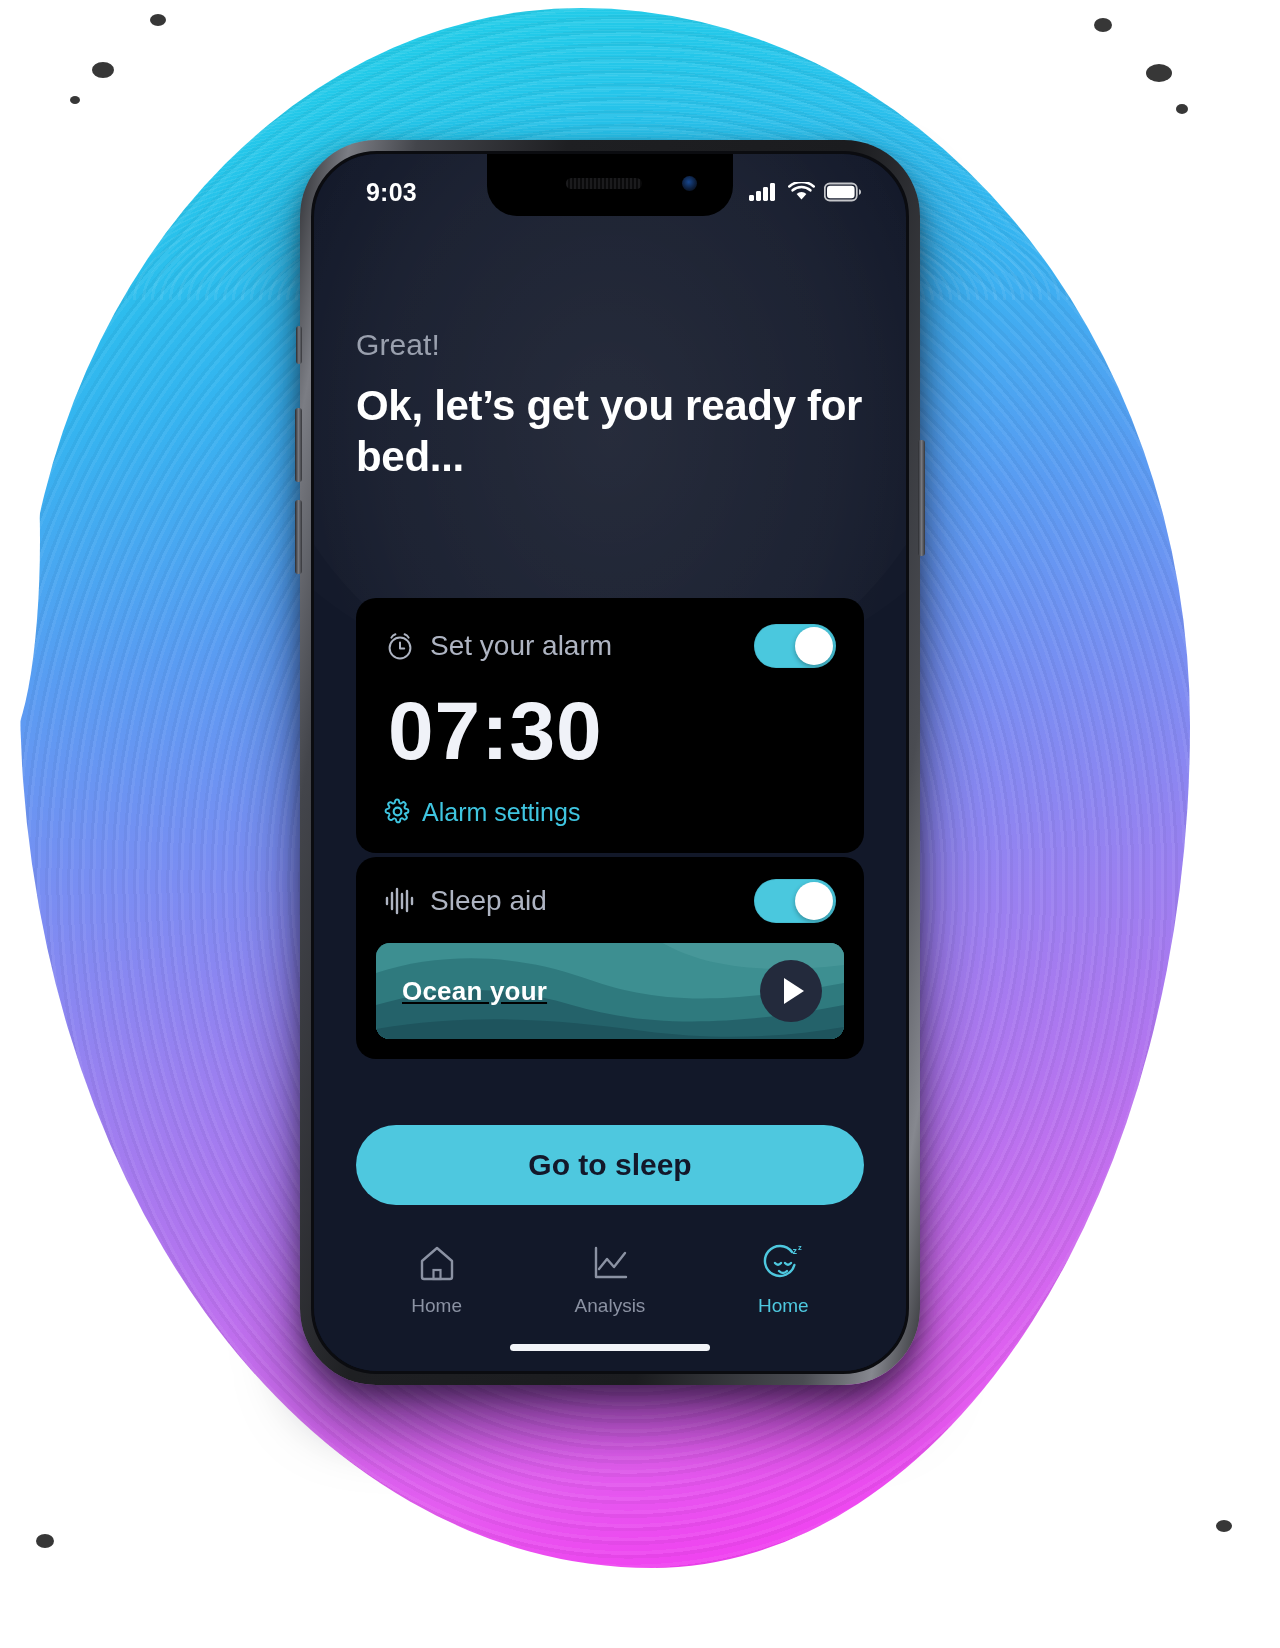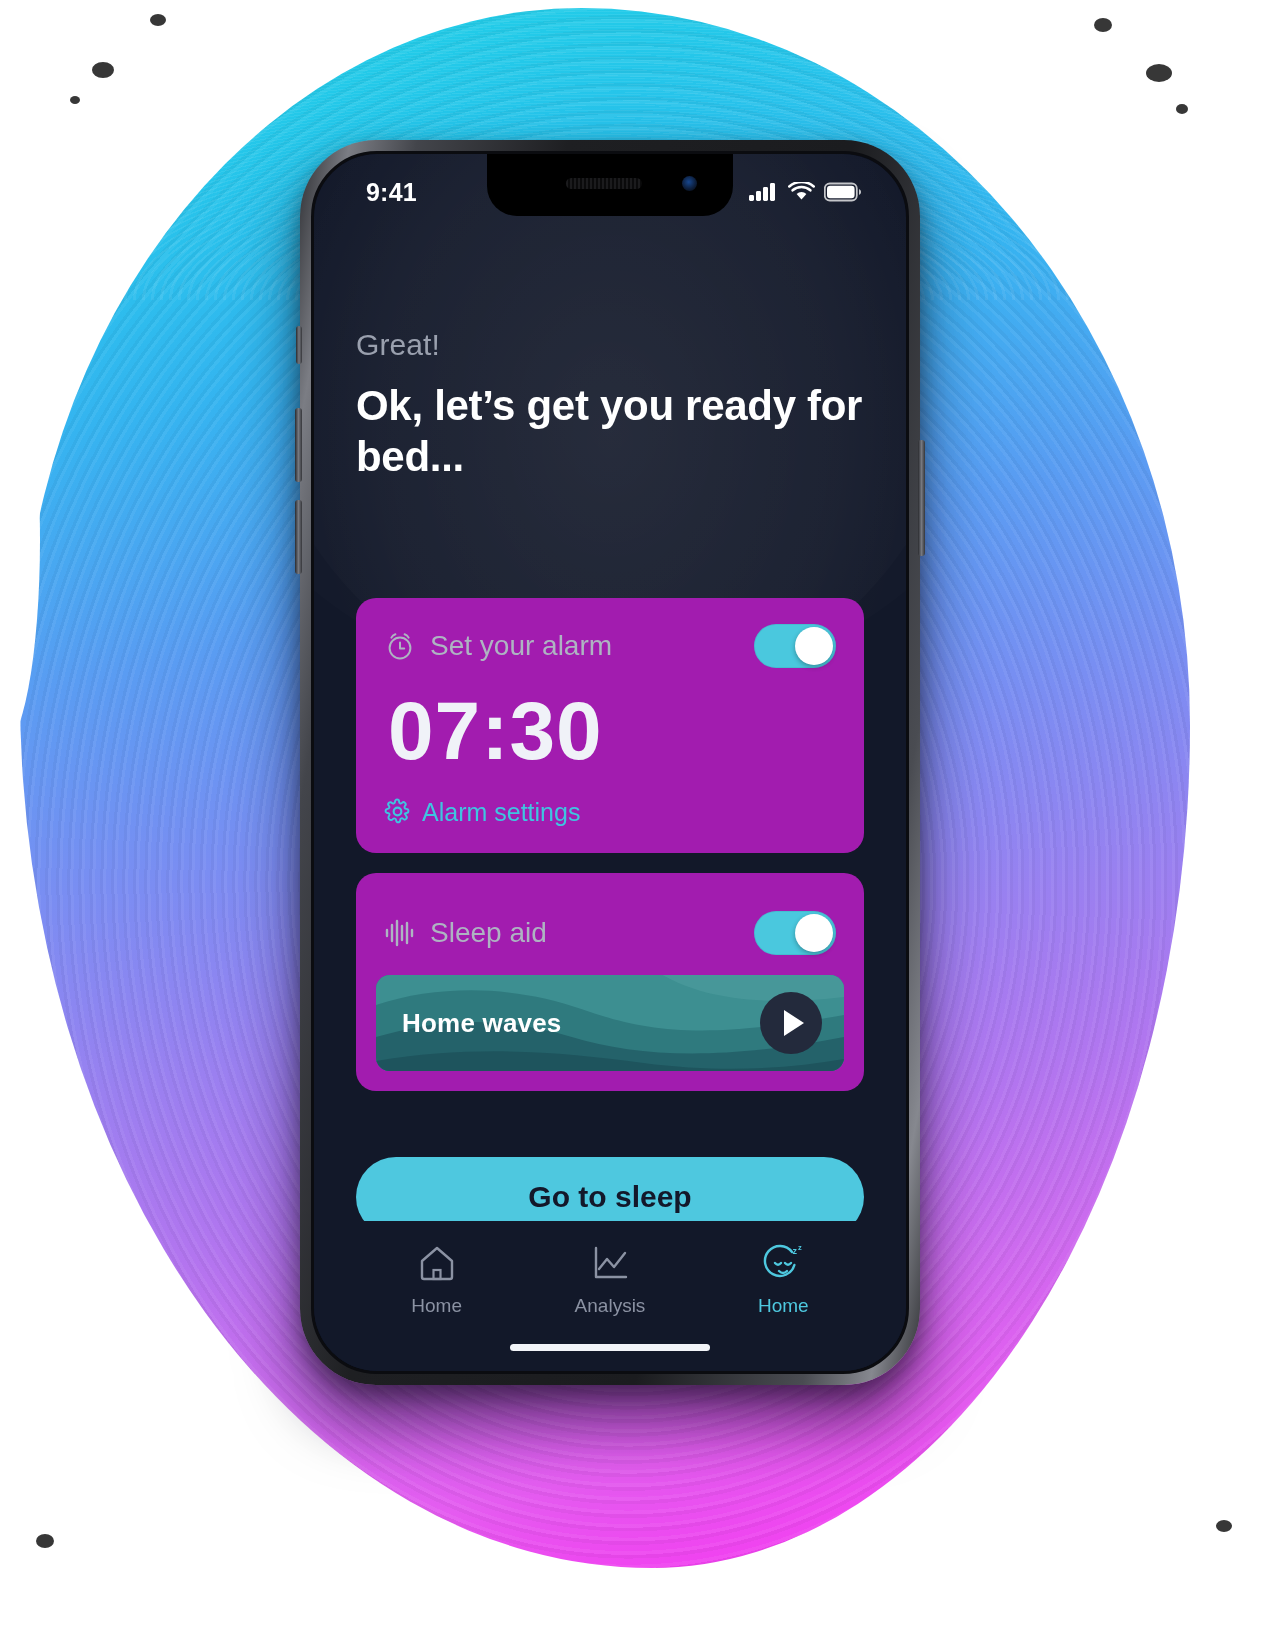--- a/index.html
+++ b/index.html
@@ -124,23 +124,23 @@
   .clock { color:#fff; font-size:25px; font-weight:700; letter-spacing:.2px; }
   .sb-right { display:flex; align-items:center; gap:9px; }
 
   
   .content { position:absolute; top:62px; left:0; right:0; bottom:0; padding:0 42px; }
 
   .greet { color:#9aa0ae; font-size:30px; margin-top:112px; letter-spacing:.1px; }
   .headline { color:#ffffff; font-size:42px; font-weight:700; line-height:1.22;
               margin-top:18px; letter-spacing:-.3px; max-width:520px; }
 
-  .card { background:#a21caf; border-radius:20px; margin-top:0; padding:26px 28px 24px; }
+  .card { background:#000000; border-radius:20px; margin-top:0; padding:26px 28px 24px;text-decoration:underline; }
   .card-alarm { margin-top:116px; padding-bottom:26px; }
-  .card-aid { margin-top:20px; padding:38px 20px 20px; }
+  .card-aid { margin-top:4px; padding:22px 20px 20px; }
 
   .card-head { display:flex; align-items:center; justify-content:space-between; }
   .card-title { display:flex; align-items:center; gap:14px; color:#aeb4c2; font-size:28px; }
 
   .toggle { width:82px; height:44px; border-radius:24px; background:#4ac8de; position:relative;
             box-shadow:inset 0 0 0 1px rgba(0,0,0,.06); flex:none; }
   .toggle .knob { position:absolute; top:3px; right:3px; width:38px; height:38px; border-radius:50%;
                   background:#fff; box-shadow:0 2px 5px rgba(0,0,0,.3); }
 
   .alarm-time { color:#f0f2f8; font-size:82px; font-weight:700; letter-spacing:1px;
@@ -208,21 +208,21 @@
 
         <div class="dome"></div>
         <div class="dome2"></div>
 
         <div class="notch">
           <div class="speaker"></div>
           <div class="camera"></div>
         </div>
 
         <div class="statusbar">
-          <div class="clock">9:41</div>
+          <div class="clock">9:03</div>
           <div class="sb-right">
             <svg width="30" height="20" viewBox="0 0 30 20">
               <rect x="0" y="13" width="5" height="6" rx="1.4" fill="#fff"></rect>
               <rect x="7" y="9" width="5" height="10" rx="1.4" fill="#fff"></rect>
               <rect x="14" y="5" width="5" height="14" rx="1.4" fill="#fff"></rect>
               <rect x="21" y="1" width="5" height="18" rx="1.4" fill="#fff"></rect>
             </svg>
             <svg width="27" height="20" viewBox="0 0 27 20">
               <path d="M13.5 17.6 L8.6 11.9 a7.6 7.6 0 0 1 9.8 0 Z" fill="#fff"></path>
               <path d="M4.6 8.3 a13.6 13.6 0 0 1 17.8 0" stroke="#fff" stroke-width="2.6" fill="none" stroke-linecap="round"></path>
@@ -289,21 +289,21 @@
             </div>
 
             <div class="sound-tile">
               <svg style="position:absolute;inset:0;width:100%;height:100%;z-index:1;" viewBox="0 0 490 96" preserveAspectRatio="none">
                 <rect width="490" height="96" fill="#3d8f91"></rect>
                 <path d="M0 30 C70 8 150 12 215 34 C280 56 340 66 490 40 L490 96 L0 96 Z" fill="#2f7a7e"></path>
                 <path d="M0 62 C80 40 140 44 205 62 C275 82 360 86 490 62 L490 96 L0 96 Z" fill="#24626a"></path>
                 <path d="M300 0 C340 22 400 32 490 22 L490 0 Z" fill="#49999a" opacity=".85"></path>
                 <path d="M0 86 C100 70 190 76 280 88 C360 98 430 94 490 84 L490 96 L0 96 Z" fill="#1e545d"></path>
               </svg>
-              <span class="sound-name">Home waves</span>
+              <span class="sound-name">Ocean your</span>
               <div class="play-btn">
                 <div class="play-tri"></div>
               </div>
             </div>
           </div>
 
           <div class="cta">Go to sleep</div>
         </div>
 
         <div class="tabbar">

